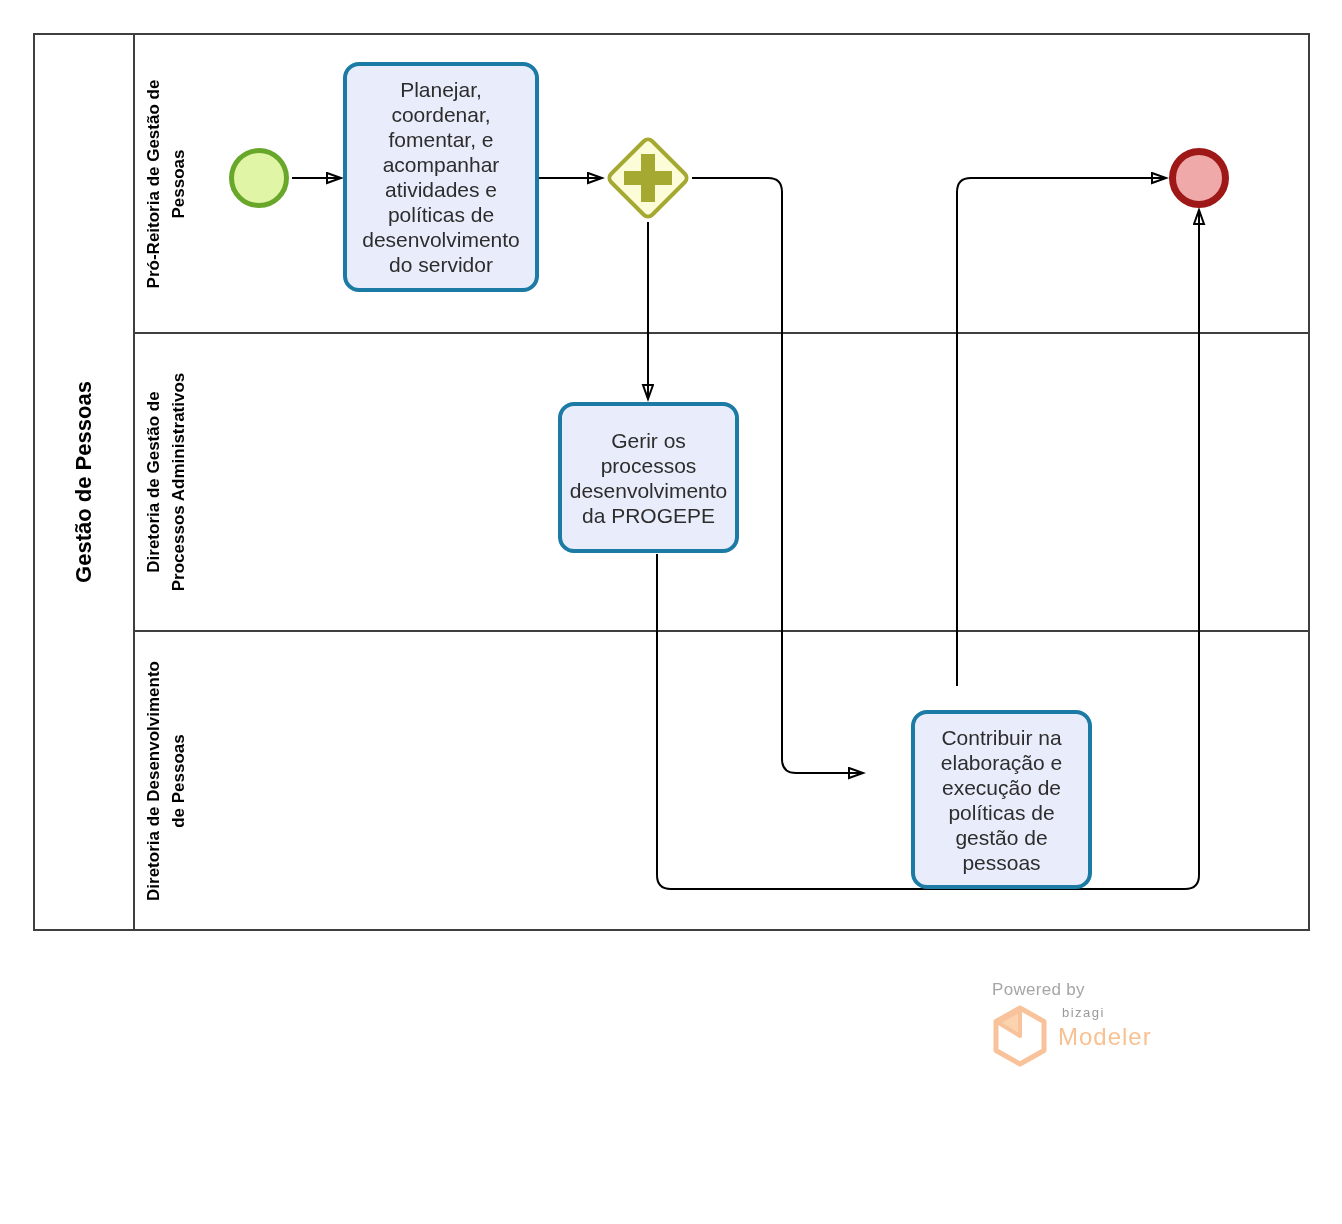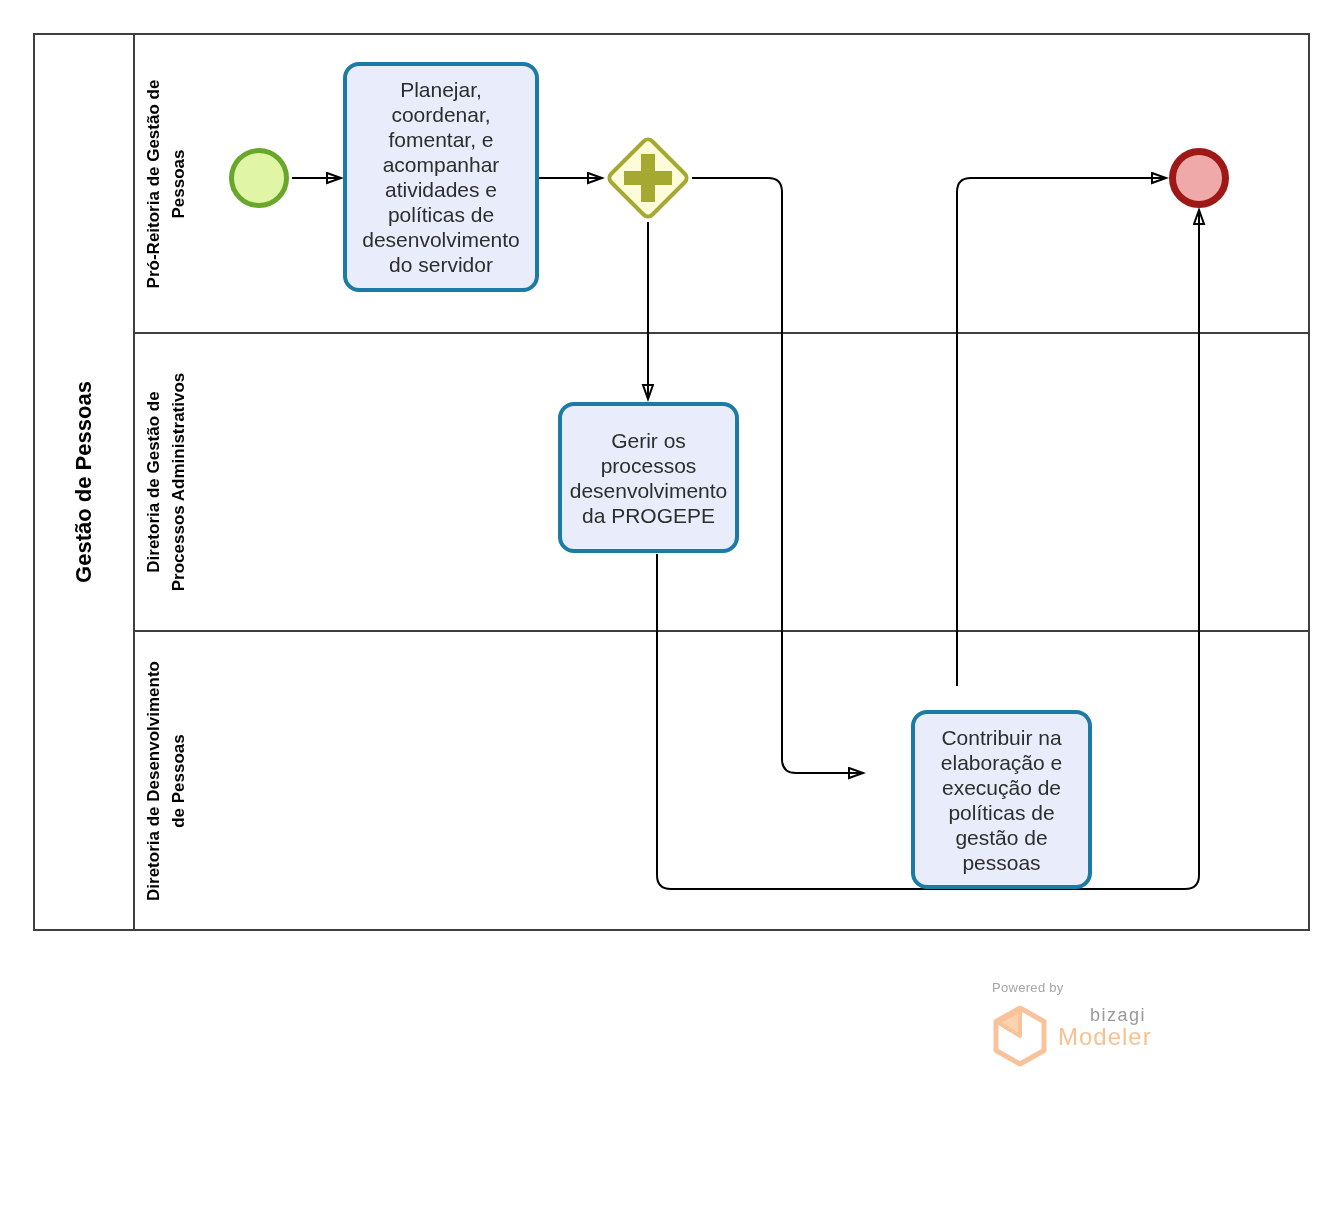--- a/index.html
+++ b/index.html
@@ -37,23 +37,23 @@
   .gw-bar { position:absolute; background:#a6a931; }
   .gw-bar-h { left:624px; top:171px; width:48px; height:14px; }
   .gw-bar-v { left:641px; top:154px; width:14px; height:48px; }
 
   
   .flows { position:absolute; left:0; top:0; width:1342px; height:1224px; pointer-events:none; }
   .flows path { stroke:#000; stroke-width:2; fill:none; }
 
   
   .logo { position:absolute; left:985px; top:975px; width:300px; height:110px; }
-  .powered-by { position:absolute; left:7px; top:5px; font-size:13px; color:#a5a5a5; letter-spacing:.3px; }
+  .powered-by { position:absolute; left:7px; top:5px; font-size:17px; color:#a5a5a5; letter-spacing:.3px; }
   .logo-icon { position:absolute; left:8px; top:30px; }
-  .brand { position:absolute; left:77px; top:30px; font-size:18px; color:#9a9a9a; letter-spacing:1.5px;margin-left:28px; }
+  .brand { position:absolute; left:77px; top:30px; font-size:13px; color:#9a9a9a; letter-spacing:1.5px; }
   .product { position:absolute; left:73px; top:48px; font-size:24px; color:#f9c090; letter-spacing:1px; }
 </style>
 </head>
 <body>
 
 <div class="canvas">
 
   <div class="pool">
     <div class="pool-title-col">
       <div class="vtext pool-title">Gestão de Pessoas</div>

